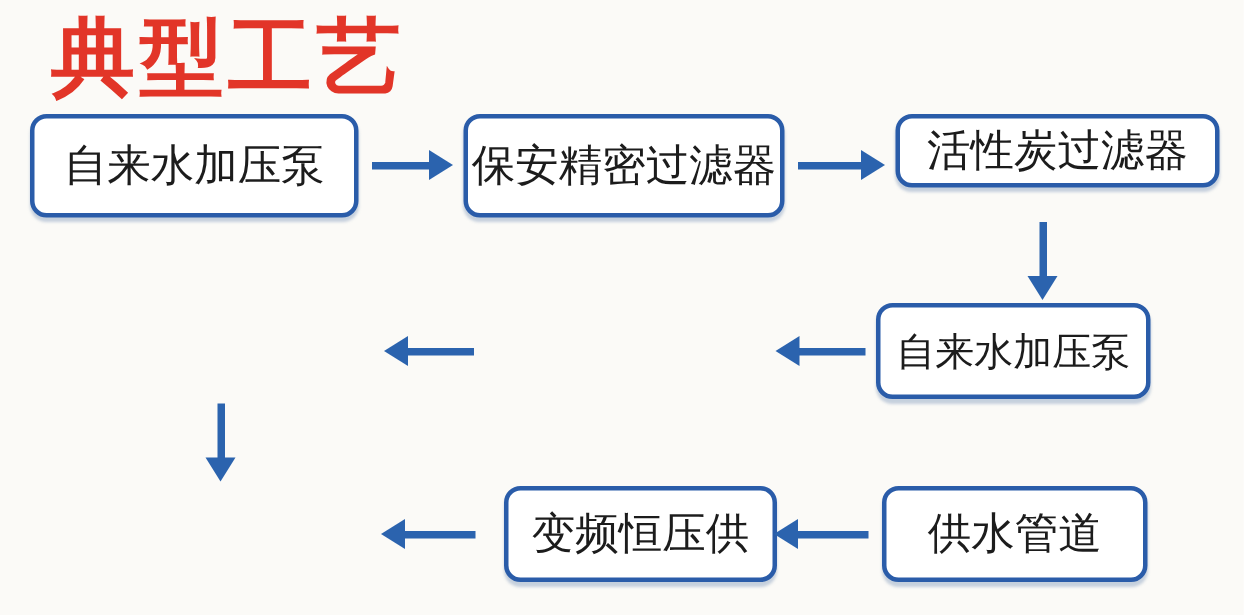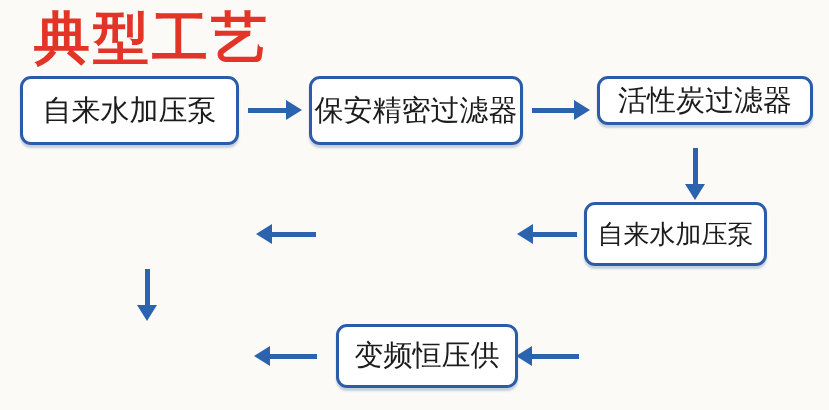--- a/index.html
+++ b/index.html
@@ -74,14 +74,15 @@
 
   <div class="arrow arrow-left" style="left:256px;top:224px;width:60px;"></div>
   <div class="arrow arrow-left" style="left:517px;top:224px;width:60px;"></div>
   <div class="node small" style="left:584px;top:202px;width:183px;height:64px;">自来水加压泵</div>
 
   <div class="arrow arrow-down" style="left:137px;top:269px;height:52px;"></div>
 
   <div class="arrow arrow-left" style="left:254px;top:346px;width:63px;"></div>
   <div class="node" style="left:336px;top:324px;width:182px;height:64px;">变频恒压供</div>
   <div class="arrow arrow-left" style="left:516px;top:346px;width:63px;"></div>
+  <div class="node" style="left:588px;top:324px;width:177px;height:64px;">供水管道</div>
 
 </div>
 
 </body></html>

